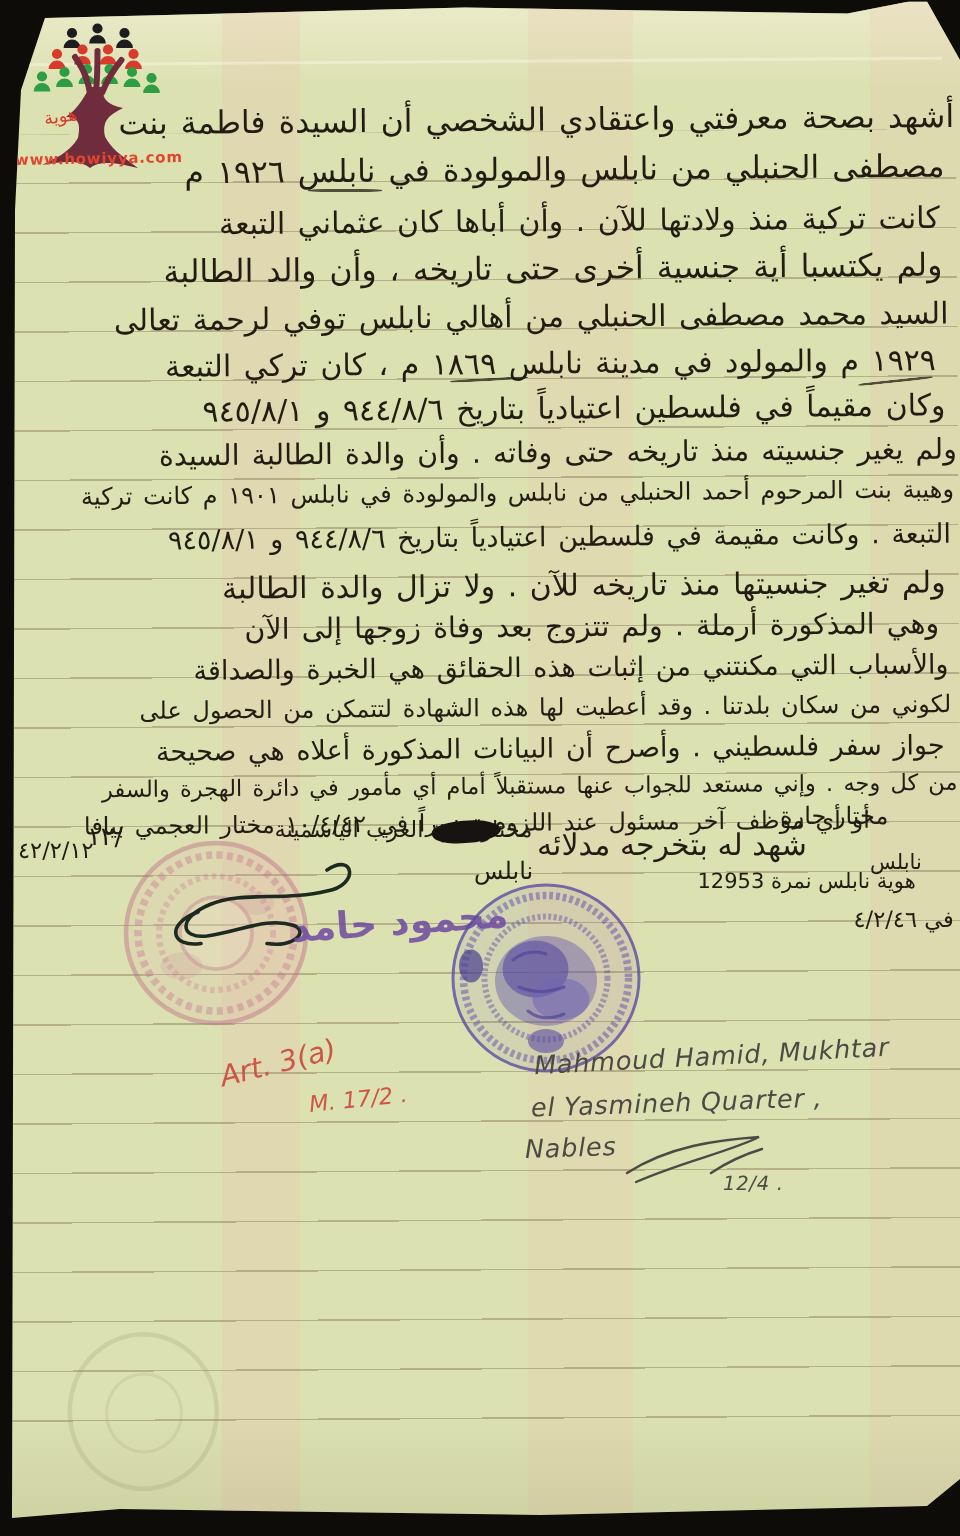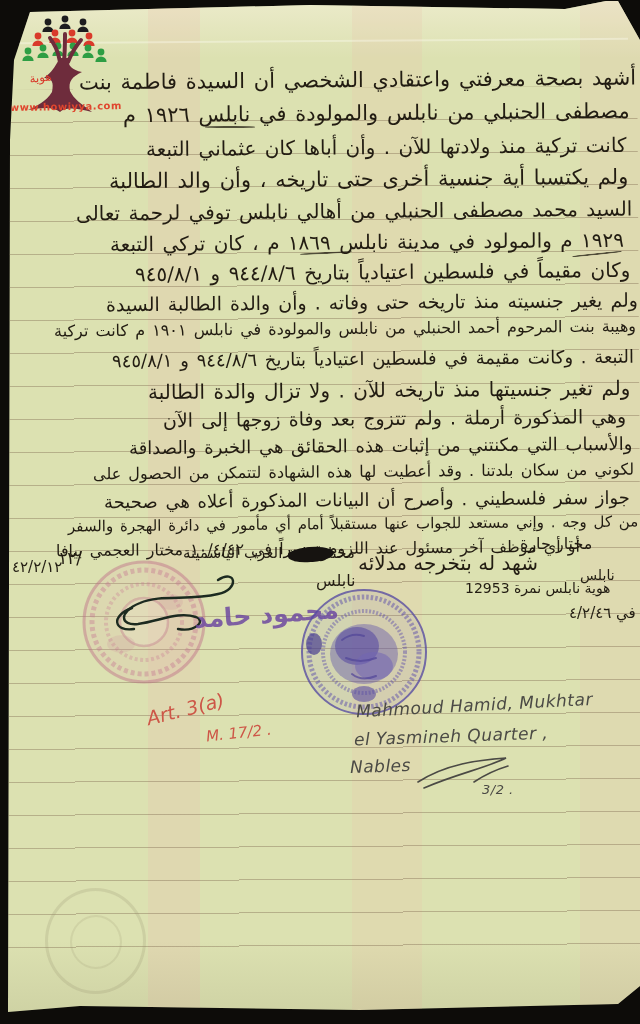--- a/index.html
+++ b/index.html
@@ -157,17 +157,17 @@
 
     <div class="eng" style="left:356px;top:695px;font-size:17px;transform:rotate(-3deg);">Mahmoud Hamid, Mukhtar</div>
     <div class="eng" style="left:354px;top:726px;font-size:17px;transform:rotate(-2deg);">el Yasmineh Quarter ,</div>
     <div class="eng" style="left:350px;top:756px;font-size:17px;transform:rotate(-2deg);">Nables</div>
     <svg style="left:416px;top:752px" width="100" height="44" viewBox="0 0 100 44">
       <g fill="none" stroke="#4b4a45" stroke-width="1.6" stroke-linecap="round">
         <path d="M2 30 C 30 12 62 8 90 6 C 70 16 40 22 8 36"></path>
         <path d="M58 30 C 70 22 82 17 92 14"></path>
       </g>
     </svg>
-    <div class="eng" style="left:482px;top:782px;font-size:13px;">3/2 .</div>
+    <div class="eng" style="left:482px;top:782px;font-size:13px;">12/4 .</div>
 
     <div class="emboss"></div>
   </div>
 </div>
 
 </body></html>

